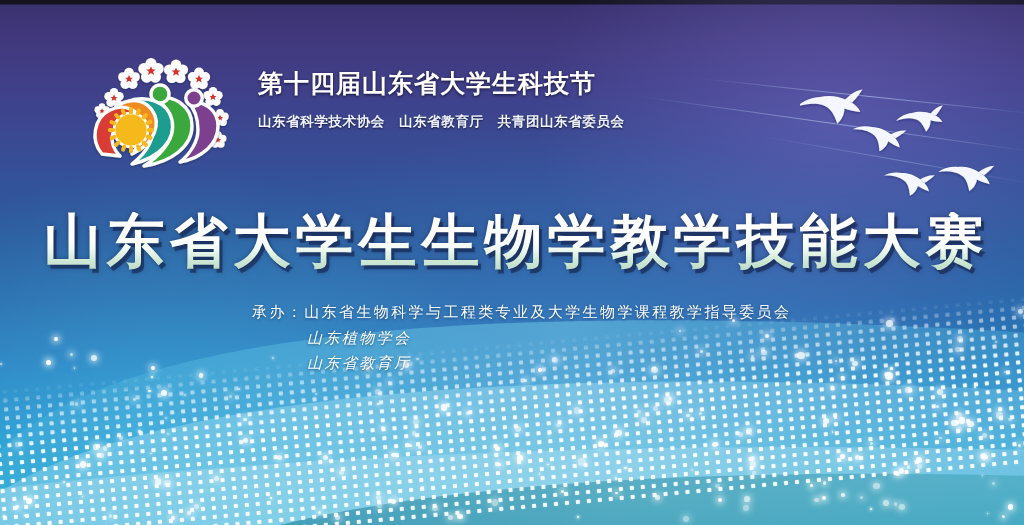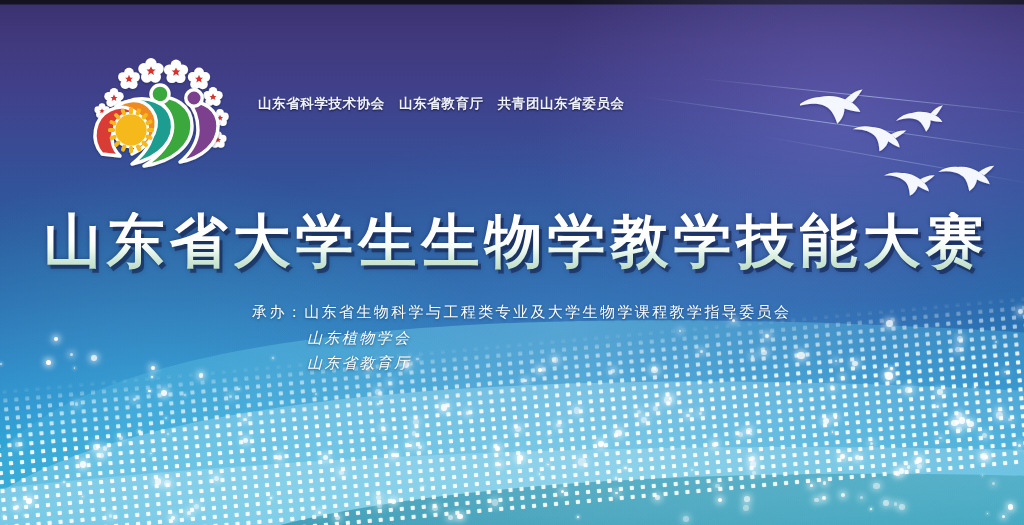--- a/index.html
+++ b/index.html
@@ -62,21 +62,21 @@
   #event-series-title{
     font-size:25px;font-weight:bold;color:#ffffff;letter-spacing:1px;
     text-shadow:0 1px 3px rgba(10,10,40,.85);line-height:1.1;
     font-family:"DejaVu Sans","Liberation Sans",sans-serif;
   }
   .org-line{
     font-size:13.5px;font-weight:bold;color:#eef2fb;letter-spacing:.6px;
     text-shadow:0 1px 2px rgba(10,10,40,.8);
     font-family:"DejaVu Sans","Liberation Sans",sans-serif;
   }
-  #organizers-line-1{margin-top:25px;}
+  #organizers-line-1{margin-top:15px;}
   #organizers-line-2{margin-top:14px;}
 
   
   #main-title{
     position:absolute;left:4px;top:212px;width:1024px;text-align:center;
     font-family:"DejaVu Sans","Liberation Sans",sans-serif;
     font-size:58px;font-weight:bold;letter-spacing:5px;
     background:linear-gradient(to bottom,#ffffff 0%,#ffffff 46%,#f2fbf4 62%,#cfe8d6 84%,#bcdcc6 100%);
     -webkit-background-clip:text;background-clip:text;
     color:transparent;-webkit-text-fill-color:transparent;
@@ -470,20 +470,21 @@
     <g filter="url(#dovesh)">
       <use href="#dove" transform="translate(20,42) rotate(12) scale(1.25)"></use>
       <use href="#dove" transform="translate(72,72) rotate(28) scale(1.0)"></use>
       <use href="#dove" transform="translate(112,58) rotate(8)  scale(0.92)"></use>
       <use href="#dove" transform="translate(102,118) rotate(26) scale(0.95)"></use>
       <use href="#dove" transform="translate(158,112) rotate(20) scale(1.05)"></use>
     </g>
   </svg>
 
   <div id="header-text">
+    <div id="event-series-title">第十四届山东省大学生科技节</div>
     <div class="org-line" id="organizers-line-1">山东省科学技术协会　山东省教育厅　共青团山东省委员会</div>
   </div>
 
   <div id="main-title">山东省大学生生物学教学技能大赛</div>
 
   <div id="hosts-block">
     <div class="host-line">
       <span>承办：</span><span>山东省生物科学与工程类专业及大学生物学课程教学指导委员会</span>
     </div>
     <div class="host-line host-indent">山东植物学会</div>

